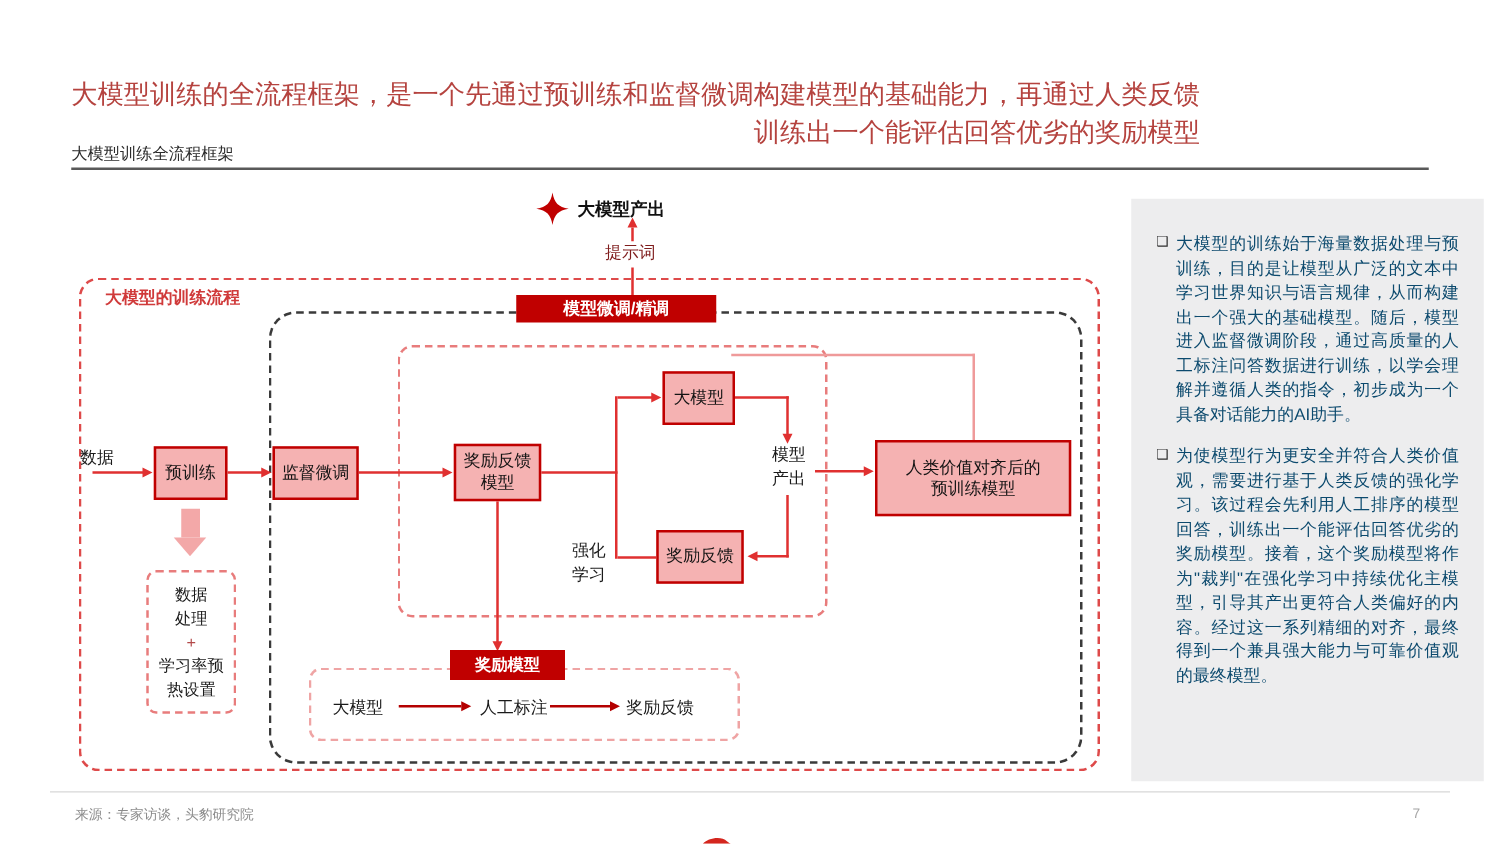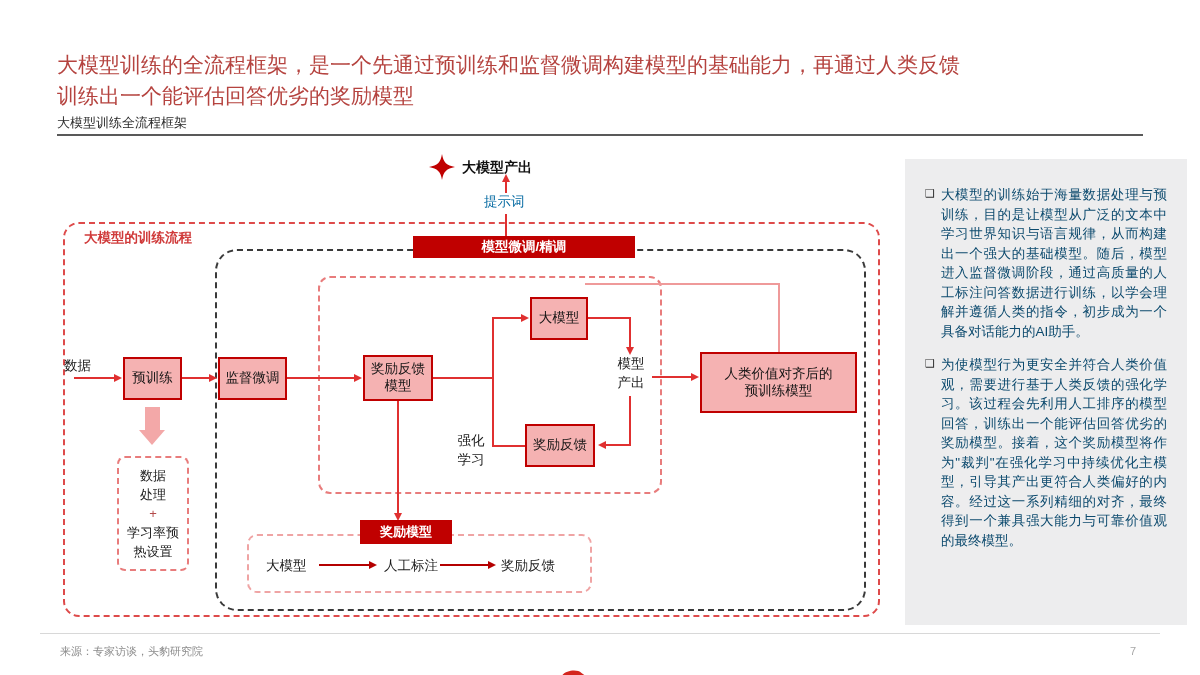--- a/index.html
+++ b/index.html
@@ -2,39 +2,39 @@
 <html><head>
 <meta charset="utf-8">
 <style>
   html,body{margin:0;padding:0;background:#fff;}
   .page{position:relative;width:1200px;height:675px;background:#fff;overflow:hidden;
         font-family:"Liberation Sans","DejaVu Sans",sans-serif;}
   .abs{position:absolute;}
 
   
   .title{left:57px;top:14px;font-size:23px;font-weight:bold;color:#3d3d3d;letter-spacing:.5px;}
-  .subtitle{left:57px;top:49px;font-size:21px;color:#b5433f;line-height:31px;}
+  .subtitle{left:57px;top:60px;font-size:21px;color:#b5433f;line-height:31px;text-align:right;}
   .subtitle span{display:block;}
   .section-label{left:57px;top:114px;font-size:13px;color:#2b2b2b;}
   .hdr-line{left:57px;top:134px;width:1086px;height:2px;background:#595959;}
 
   
   .outer-ctn{left:63px;top:222px;width:813px;height:391px;border:2px dashed #de4a4a;border-radius:16px;}
   .inner-ctn{left:215px;top:249px;width:647px;height:358px;border:2px dashed #3a3a3a;border-radius:22px;}
   .rlhf-ctn{left:318px;top:276px;width:340px;height:214px;border:2px dashed #e87c7c;border-radius:12px;}
   .bottom-ctn{left:247px;top:534px;width:341px;height:55px;border:2px dashed #efa4a4;border-radius:10px;}
   .pre-ctn{left:117px;top:456px;width:72px;height:115px;border:2px dashed #e87c7c;border-radius:8px;
            text-align:center;font-size:13px;color:#1a1a1a;line-height:19px;padding-top:8px;box-sizing:border-box;}
   .pre-ctn .plus{color:#b34a4a;}
   .ctn-label{left:80px;top:229px;font-size:13.5px;color:#d03a3a;font-weight:bold;background:#fff;padding:0 4px;}
 
   
   .banner{background:#c00000;color:#fff;font-weight:bold;font-size:13.5px;
           display:flex;align-items:center;justify-content:center;z-index:6;}
-  .bn-ft{left:413px;top:236px;width:222px;height:22px;}
+  .bn-ft{left:413px;top:236px;width:160px;height:22px;}
   .bn-rlhf{left:398px;top:265px;width:187px;height:22px;}
   .bn-rm{left:360px;top:520px;width:92px;height:24px;font-size:13px;}
 
   
   .box{background:#f5b2b2;border:2px solid #c00000;color:#141414;font-size:13.5px;line-height:1.25;
        display:flex;flex-direction:column;align-items:center;justify-content:center;text-align:center;
        box-sizing:border-box;z-index:5;}
   .bx-pre{left:123px;top:357px;width:59px;height:43px;text-align:center;}
   .bx-sft{left:218px;top:357px;width:69px;height:43px;}
   .bx-rfm{left:363px;top:355px;width:70px;height:46px;}
@@ -74,21 +74,21 @@
   .ftr-line{left:40px;top:633px;width:1120px;height:1px;background:#d8d8d8;}
   .src{left:60px;top:644px;font-size:11px;color:#8c8c8c;}
   .logo{left:556px;top:668px;display:flex;align-items:flex-end;}
   .logo-txt{margin-left:6px;text-align:center;}
   .logo-cn{font-size:17px;font-weight:bold;color:#d4261e;letter-spacing:4px;line-height:19px;}
   .logo-en{font-size:7.5px;color:#d4261e;letter-spacing:1.5px;font-weight:bold;}
   .pageno{left:1130px;top:645px;font-size:11px;color:#a6a6a6;}
 
   .star{left:427px;top:153px;z-index:5;}
   .out-lbl{left:462px;top:159px;font-size:14px;color:#111;font-weight:bold;}
-  .prompt-lbl{left:484px;top:193px;font-size:13.5px;color:#0369a1;}
+  .prompt-lbl{left:484px;top:193px;font-size:13.5px;color:#7f1d1d;}
 </style>
 </head>
 <body>
 
 <div class="page">
 
   <div class="abs subtitle">
     <span>大模型训练的全流程框架，是一个先通过预训练和监督微调构建模型的基础能力，再通过人类反馈</span>
     <span>训练出一个能评估回答优劣的奖励模型</span>
   </div>

